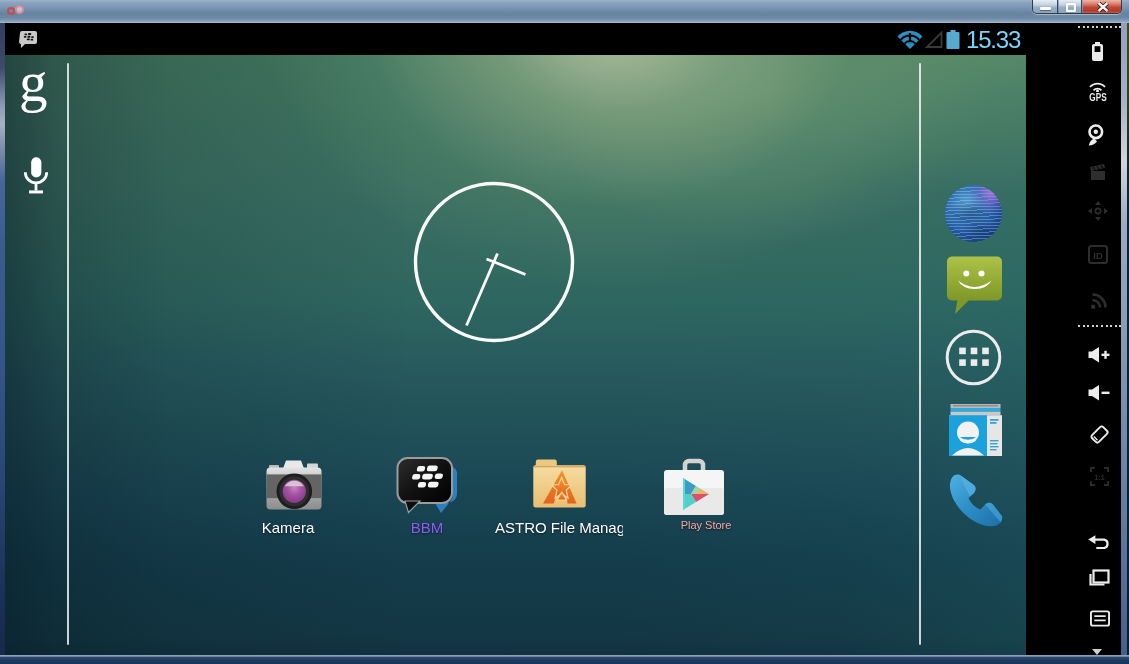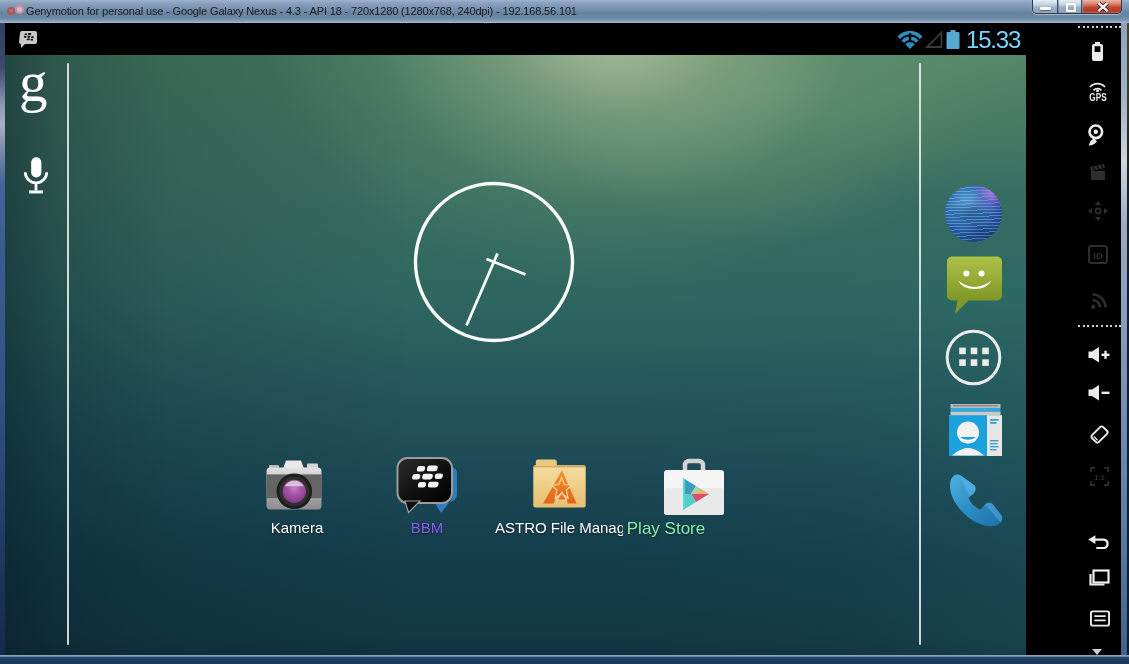--- a/index.html
+++ b/index.html
@@ -8,21 +8,20 @@
   .abs { position:absolute; }
 </style>
 </head>
 <body>
 
 <div class="abs" id="titlebar" style="left:0;top:0;width:1129px;height:23px;
   background:linear-gradient(180deg,#9db3cb 0%,#8ba3c0 12%,#7590b0 40%,#67839f 58%,#6d88a6 78%,#8ea8c0 96%,#b9c8d8 100%);">
 
   <div class="abs" style="left:7px;top:7px;width:8px;height:8px;border:2px solid #c84b4b;border-radius:50%;"></div>
   <div class="abs" style="left:15px;top:5px;width:9px;height:9px;border:2px solid #d98c96;border-radius:50%;background:rgba(255,255,255,0.5)"></div>
-  <div class="abs" style="left:26px;top:0;height:22px;line-height:22px;font-size:11px;letter-spacing:-0.15px;color:#1a1a1a;">Genymotion for personal use - Google Galaxy Nexus - 4.3 - API 18 - 720x1280 (1280x768, 240dpi) - 192.168.56.101</div>
 
   <div class="abs" id="wbtns" style="left:1032px;top:0;width:90px;height:14px;border:1px solid #2e3c4c;border-top:none;border-radius:0 0 5px 5px;overflow:hidden;box-shadow:0 1px 1px rgba(255,255,255,0.45);">
     <div class="abs" style="left:0;top:0;width:25px;height:14px;background:linear-gradient(180deg,#e7eef5 0%,#c3d2e0 35%,#97adc2 55%,#8ba3bb 100%);border-right:1px solid #3a4a5a;">
       <div class="abs" style="left:7px;top:7px;width:11px;height:3px;background:#fdfdfd;border-radius:1px;box-shadow:0 1px 1px rgba(0,0,0,0.4);"></div>
     </div>
     <div class="abs" style="left:26px;top:0;width:23px;height:14px;background:linear-gradient(180deg,#e7eef5 0%,#c3d2e0 35%,#97adc2 55%,#8ba3bb 100%);border-right:1px solid #3a4a5a;">
       <div class="abs" style="left:7px;top:3px;width:10px;height:9px;border:2px solid #fdfdfd;border-radius:1px;box-shadow:0 0 1px rgba(0,0,0,0.5);"></div>
     </div>
     <div class="abs" style="left:50px;top:0;width:40px;height:14px;background:linear-gradient(180deg,#efb5a6 0%,#dd8170 28%,#c04634 52%,#b43b28 78%,#cf6852 100%);">
       <svg class="abs" style="left:14px;top:2px" width="12" height="10" viewBox="0 0 12 10">
@@ -125,21 +124,21 @@
     <rect x="3" y="5" width="10" height="4" rx="1" fill="#bbb"></rect>
     <rect x="41" y="3.5" width="11" height="5" rx="1" fill="#d5d5d5"></rect>
     <polygon points="20,0.5 35,0.5 38,8.5 17,8.5" fill="#e9e9e9"></polygon>
     <rect x="0.5" y="7.6" width="55" height="42" rx="4" fill="url(#camb)"></rect>
     <rect x="0.5" y="14.4" width="55" height="23.7" fill="#646464"></rect>
     <circle cx="28.3" cy="31.3" r="17.8" fill="#1d1d1d"></circle>
     <circle cx="28.3" cy="31.3" r="15" fill="#2e2e2e"></circle>
     <circle cx="28.3" cy="31.3" r="11.6" fill="url(#lens)"></circle>
     <path d="M18.8 26.2 a 11 11 0 0 1 19 0 z" fill="#ddd" opacity="0.8"></path>
   </svg>
-  <div class="abs" style="left:227px;top:496px;width:130px;text-align:center;font-size:15px;color:#fff;text-shadow:0 1px 2px rgba(0,0,0,0.6);">Kamera</div>
+  <div class="abs" style="left:218px;top:496px;width:130px;text-align:center;font-size:15px;color:#fff;text-shadow:0 1px 2px rgba(0,0,0,0.6);">Kamera</div>
 
   <svg class="abs" style="left:390px;top:433px" width="64" height="58" viewBox="0 0 64 58">
     <defs>
       <linearGradient id="bbmk" x1="0" y1="0" x2="1" y2="1">
         <stop offset="0" stop-color="#2e2e2e"></stop>
           <stop offset="0.5" stop-color="#111"></stop>
           <stop offset="1" stop-color="#000"></stop>
       </linearGradient>
     </defs>
     <path d="M20 46 h34 a8 8 0 0 0 8 -8 v-22 a8 8 0 0 0 -4 -5 v28 a8 8 0 0 1 -8 8 h-28 z" fill="#2e7fc2"></path>
@@ -183,21 +182,21 @@
     <path d="M22 14 v-7 a4 4 0 0 1 4 -4 h10 a4 4 0 0 1 4 4 v7" fill="none" stroke="#d2d2d2" stroke-width="4.5"></path>
     <rect x="1" y="12" width="60" height="45" rx="3" fill="#f5f5f5"></rect>
     <rect x="1" y="30" width="60" height="27" rx="3" fill="#e9e9e9"></rect>
     <polygon points="20,20 33,28 28,36 20,36" fill="#3d9cc4"></polygon>
     <polygon points="33,28 46,36 28,36" fill="#a3d49c"></polygon>
     <polygon points="37,31 46,36 34,36" fill="#f0b066"></polygon>
     <polygon points="46,36 33,44 28,36" fill="#d94f70"></polygon>
     <polygon points="33,44 20,52 20,36 28,36" fill="#52cfc6"></polygon>
     <polygon points="20,20 22,21.2 22,50.8 20,52" fill="#59d8d8"></polygon>
   </svg>
-  <div class="abs" style="left:596px;top:496px;width:130px;text-align:center;font-size:17px;color:#86efac;text-shadow:0 1px 2px rgba(0,0,0,0.6);">Play Store</div>
+  <div class="abs" style="left:636px;top:496px;width:130px;text-align:center;font-size:11px;color:#fca5a5;text-shadow:0 1px 2px rgba(0,0,0,0.6);">Play Store</div>
 
   <div class="abs" style="left:940px;top:162px;width:57px;height:57px;border-radius:50%;
     background:
       radial-gradient(circle at 82% 12%, rgba(205,130,240,0.75) 0%, rgba(160,95,215,0.3) 18%, rgba(0,0,0,0) 32%),
       repeating-linear-gradient(178deg, rgba(200,230,255,0.33) 0px, rgba(200,230,255,0.33) 1px, rgba(0,0,0,0) 1px, rgba(0,0,0,0) 3.2px),
       radial-gradient(ellipse 30px 20px at 44% 50%, rgba(16,48,105,0.55) 0%, rgba(16,48,105,0) 70%),
       radial-gradient(ellipse 28px 16px at 62% 82%, rgba(16,48,105,0.5) 0%, rgba(16,48,105,0) 70%),
       radial-gradient(circle at 38% 33%, #58a2d6 0%, #3276b6 30%, #21549e 58%, #163a72 85%, #123060 100%);"></div>
 
   <svg class="abs" style="left:940px;top:232px" width="62" height="62" viewBox="0 0 62 62">

